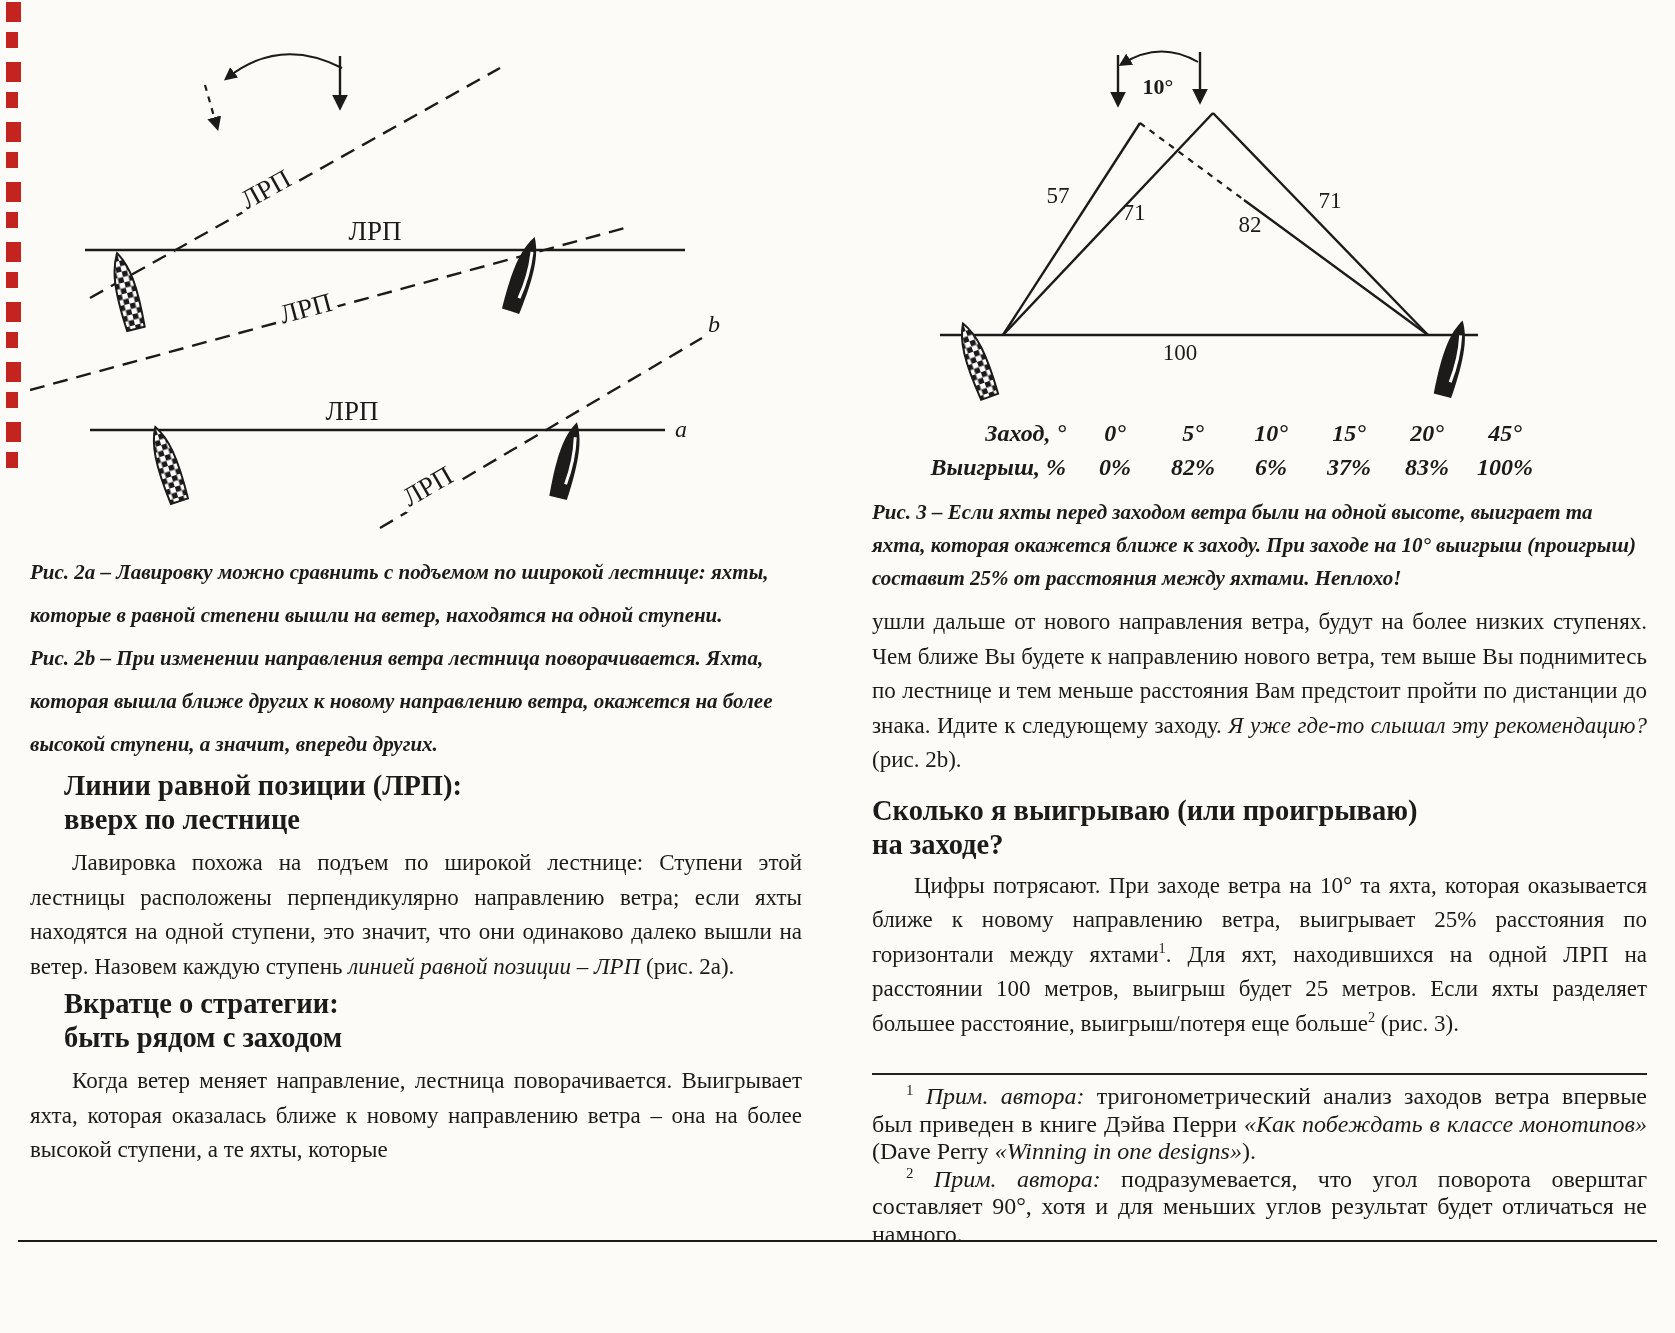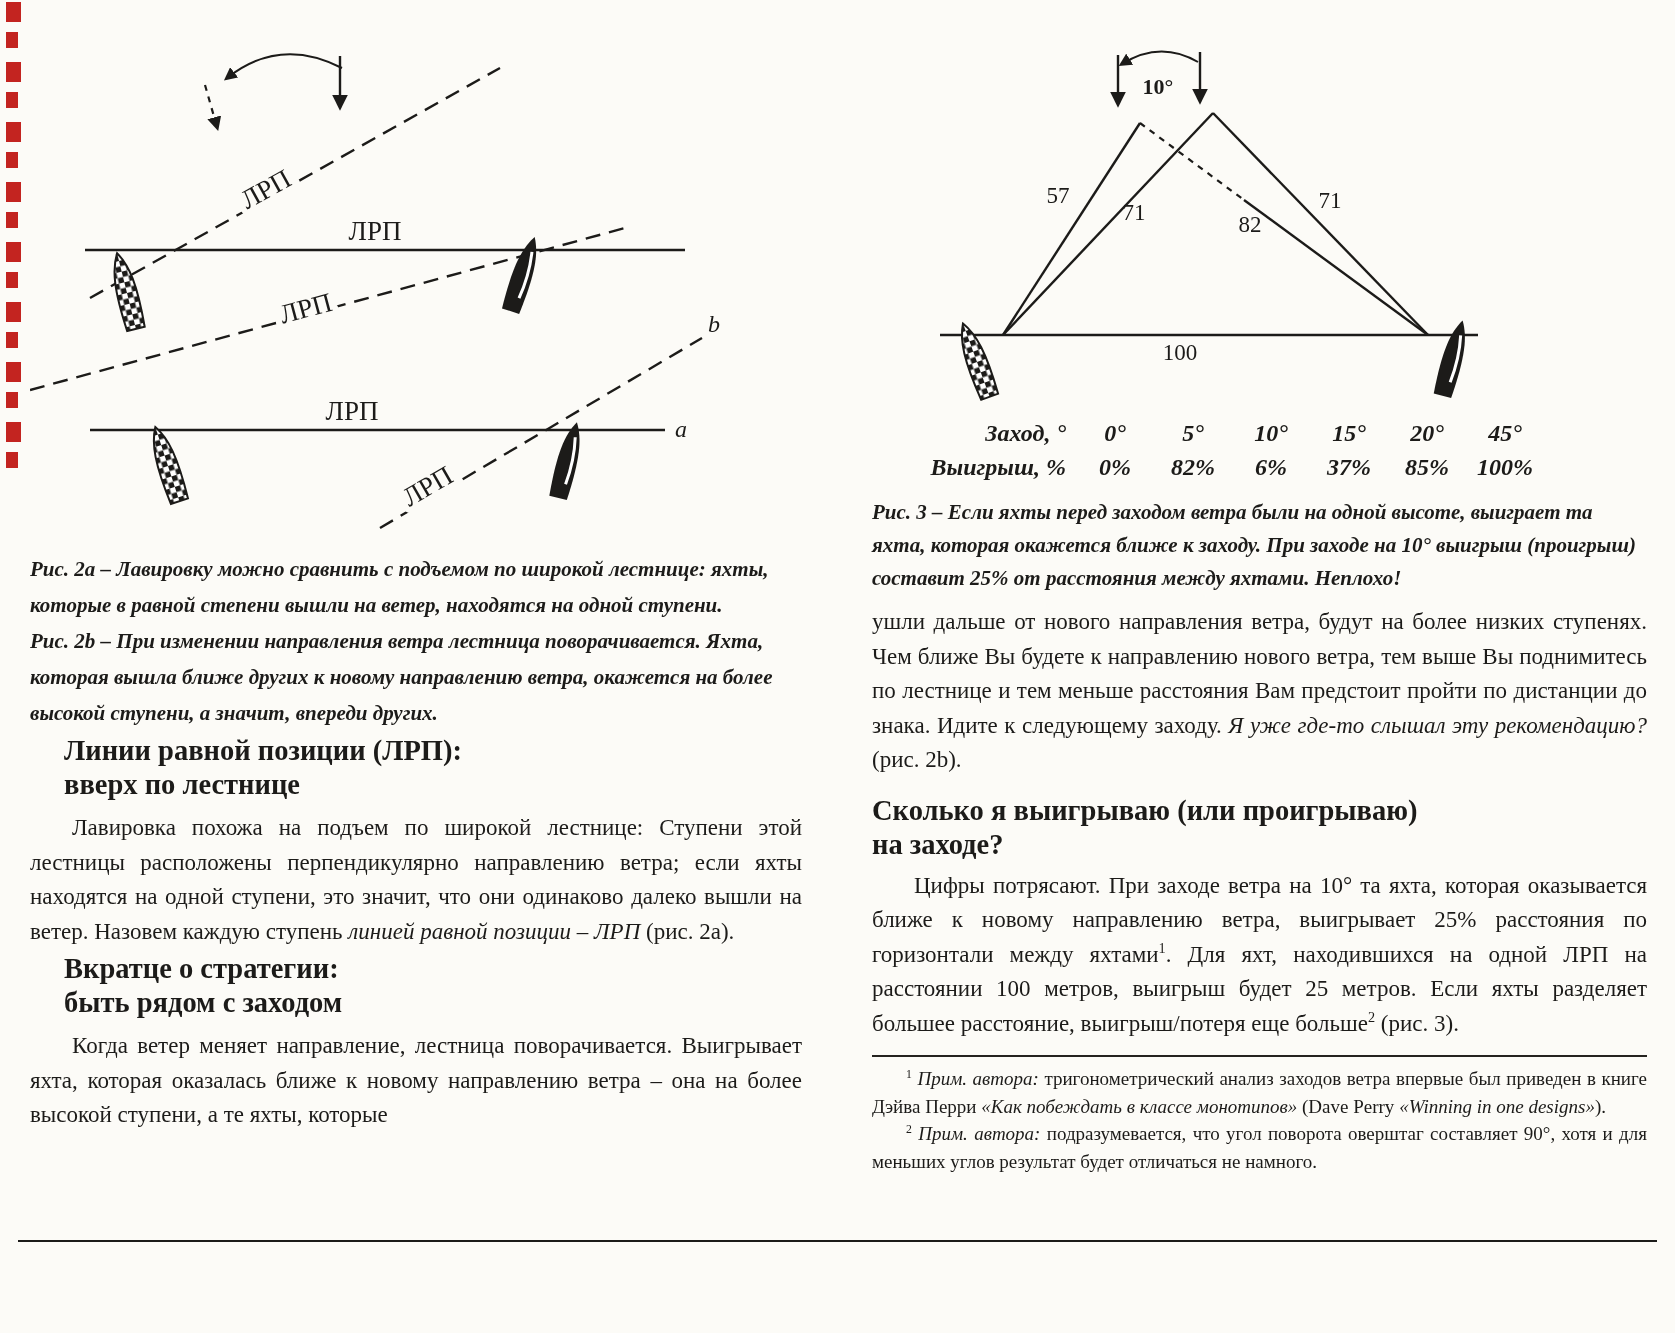--- a/index.html
+++ b/index.html
@@ -17,42 +17,42 @@
   }
   
   .red-marks { position:absolute; left:6px; top:2px; width:24px; }
   .red-marks i { display:block; width:15px; height:20px; margin-bottom:10px; background:#c32420; }
   .red-marks i:nth-child(2n) { height:16px; width:12px; margin-bottom:14px; }
 
   .col { position:absolute; }
   .col-left  { left:30px;  top:30px; width:772px; }
   .col-right { left:872px; top:40px; width:775px; }
 
-  .caption { font-size:21px; font-weight:bold; font-style:italic; line-height:36px; text-align:left; }
+  .caption { font-size:21px; font-weight:bold; font-style:italic; line-height:43px; text-align:left; }
   .caption p { margin:0; }
   .fig2-captions { margin-top:12px; }
   .fig3-caption  { margin-top:12px; line-height:33px;font-family:Liberation Serif, serif; }
 
   .heading { font-size:28.5px; font-weight:bold; line-height:34px; }
   .col-left  .heading { margin:3px 0 9px 34px; }
   .col-right .heading { margin:16px 0 7px 0; }
 
   .body-text { font-size:23px; line-height:34.5px; text-align:justify; }
   .indent { text-indent:42px; }
   .body-text em { font-style:italic; }
   sup { font-size:0.62em; vertical-align:super; line-height:0; }
 
   .shift-table { margin:6px 0 0 26px; font-size:24px; font-weight:bold; font-style:italic; }
   .t-row { display:flex; line-height:34px; }
   .t-label { width:178px; text-align:right; padding-right:10px; }
   .t-cell  { width:78px; text-align:center; }
 
   .footnotes {
-    margin-top:14px; border-top:2px solid #25231f; padding-top:8px;
-    font-size:19px; line-height:27.5px; text-align:justify;
+    margin-top:32px; border-top:2px solid #25231f; padding-top:8px;
+    font-size:24px; line-height:27.5px; text-align:justify;
   }
   .footnote { text-indent:34px; }
   .footnote em { font-style:italic; }
 
   .footer-rule { position:absolute; left:18px; right:18px; top:1240px; border-top:2.5px solid #1c1b19; }
   .footer { position:absolute; left:30px; right:38px; top:1252px; height:50px; }
   .chapter-title {
     position:absolute; left:calc(50% - 75px); transform:translateX(-50%);
     font-size:28px; font-weight:bold; font-style:italic;
   }
@@ -215,21 +215,21 @@
         <span class="t-cell">15°</span>
         <span class="t-cell">20°</span>
         <span class="t-cell">45°</span>
       </div>
       <div class="t-row">
         <span class="t-label">Выигрыш, %</span>
         <span class="t-cell">0%</span>
         <span class="t-cell">82%</span>
         <span class="t-cell">6%</span>
         <span class="t-cell">37%</span>
-        <span class="t-cell">85%</span>
+        <span class="t-cell">83%</span>
         <span class="t-cell">100%</span>
       </div>
     </div>
 
     <div class="caption fig3-caption">
       <p>Рис. 3 – Если яхты перед заходом ветра были на одной высоте, выиграет та яхта, которая окажется ближе к заходу. При заходе на 10° выигрыш (проигрыш) составит 25% от расстояния между яхтами. Неплохо!</p>
     </div>
 
     <p class="body-text" style="margin-top:10px"><span>ушли дальше от нового направления ветра, будут на более низких ступенях. Чем ближе Вы будете к направлению нового ветра, тем выше Вы поднимитесь по лестнице и тем меньше расстояния Вам предстоит пройти по дистанции до знака. Идите к следующему заходу. </span><em>Я уже где-то слышал эту рекомендацию?</em><span> (рис. 2b).</span></p>
 

